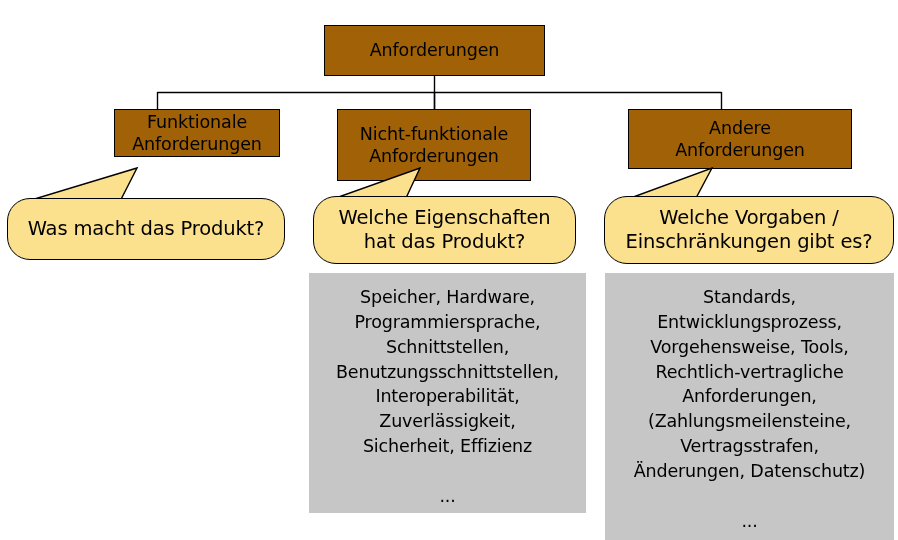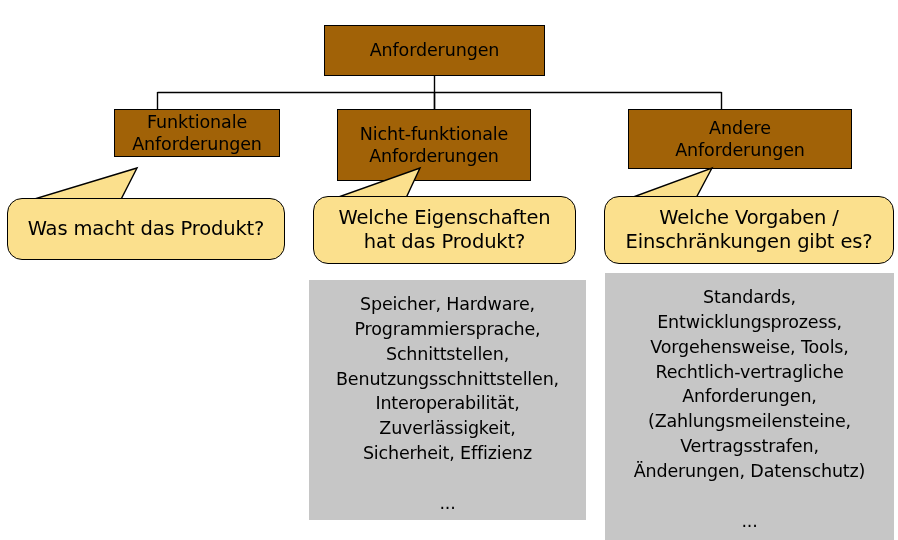--- a/index.html
+++ b/index.html
@@ -42,21 +42,21 @@
     width: 898px;
     height: 540px;
     pointer-events: none;
   }
 
   .callout {
     position: absolute;
     box-sizing: border-box;
     background: #FBE08D;
     border: 1.4px solid #000000;
-    border-radius: 15px;
+    border-radius: 23px;
     display: flex;
     align-items: center;
     justify-content: center;
     text-align: center;
     color: #000000;
     font-size: 19.5px;
     line-height: 1.25;
     letter-spacing: -0.15px;
     white-space: pre-line;
     z-index: 3;
@@ -81,21 +81,21 @@
     background: #C6C6C6;
     border: none;
     text-align: center;
     color: #000000;
     font-size: 17.5px;
     line-height: 1.42;
     letter-spacing: -0.15px;
     white-space: pre-line;
     padding-top: 12px;
   }
-  #detail-box-nonfunc { left: 309px; top: 280px; width: 277px; height: 240px; }
+  #detail-box-nonfunc { left: 309px; top: 273px; width: 277px; height: 240px; }
   #detail-box-other   { left: 605px; top: 273px; width: 289px; height: 267px; }
 </style>
 </head>
 <body>
 
 <div id="canvas">
 
   <svg class="connector-svg" viewBox="0 0 898 540">
     <line x1="434.5" y1="76" x2="434.5" y2="109" stroke="#000000" stroke-width="1.4"></line>
     <line x1="157.5" y1="92.5" x2="721.5" y2="92.5" stroke="#000000" stroke-width="1.4"></line>

